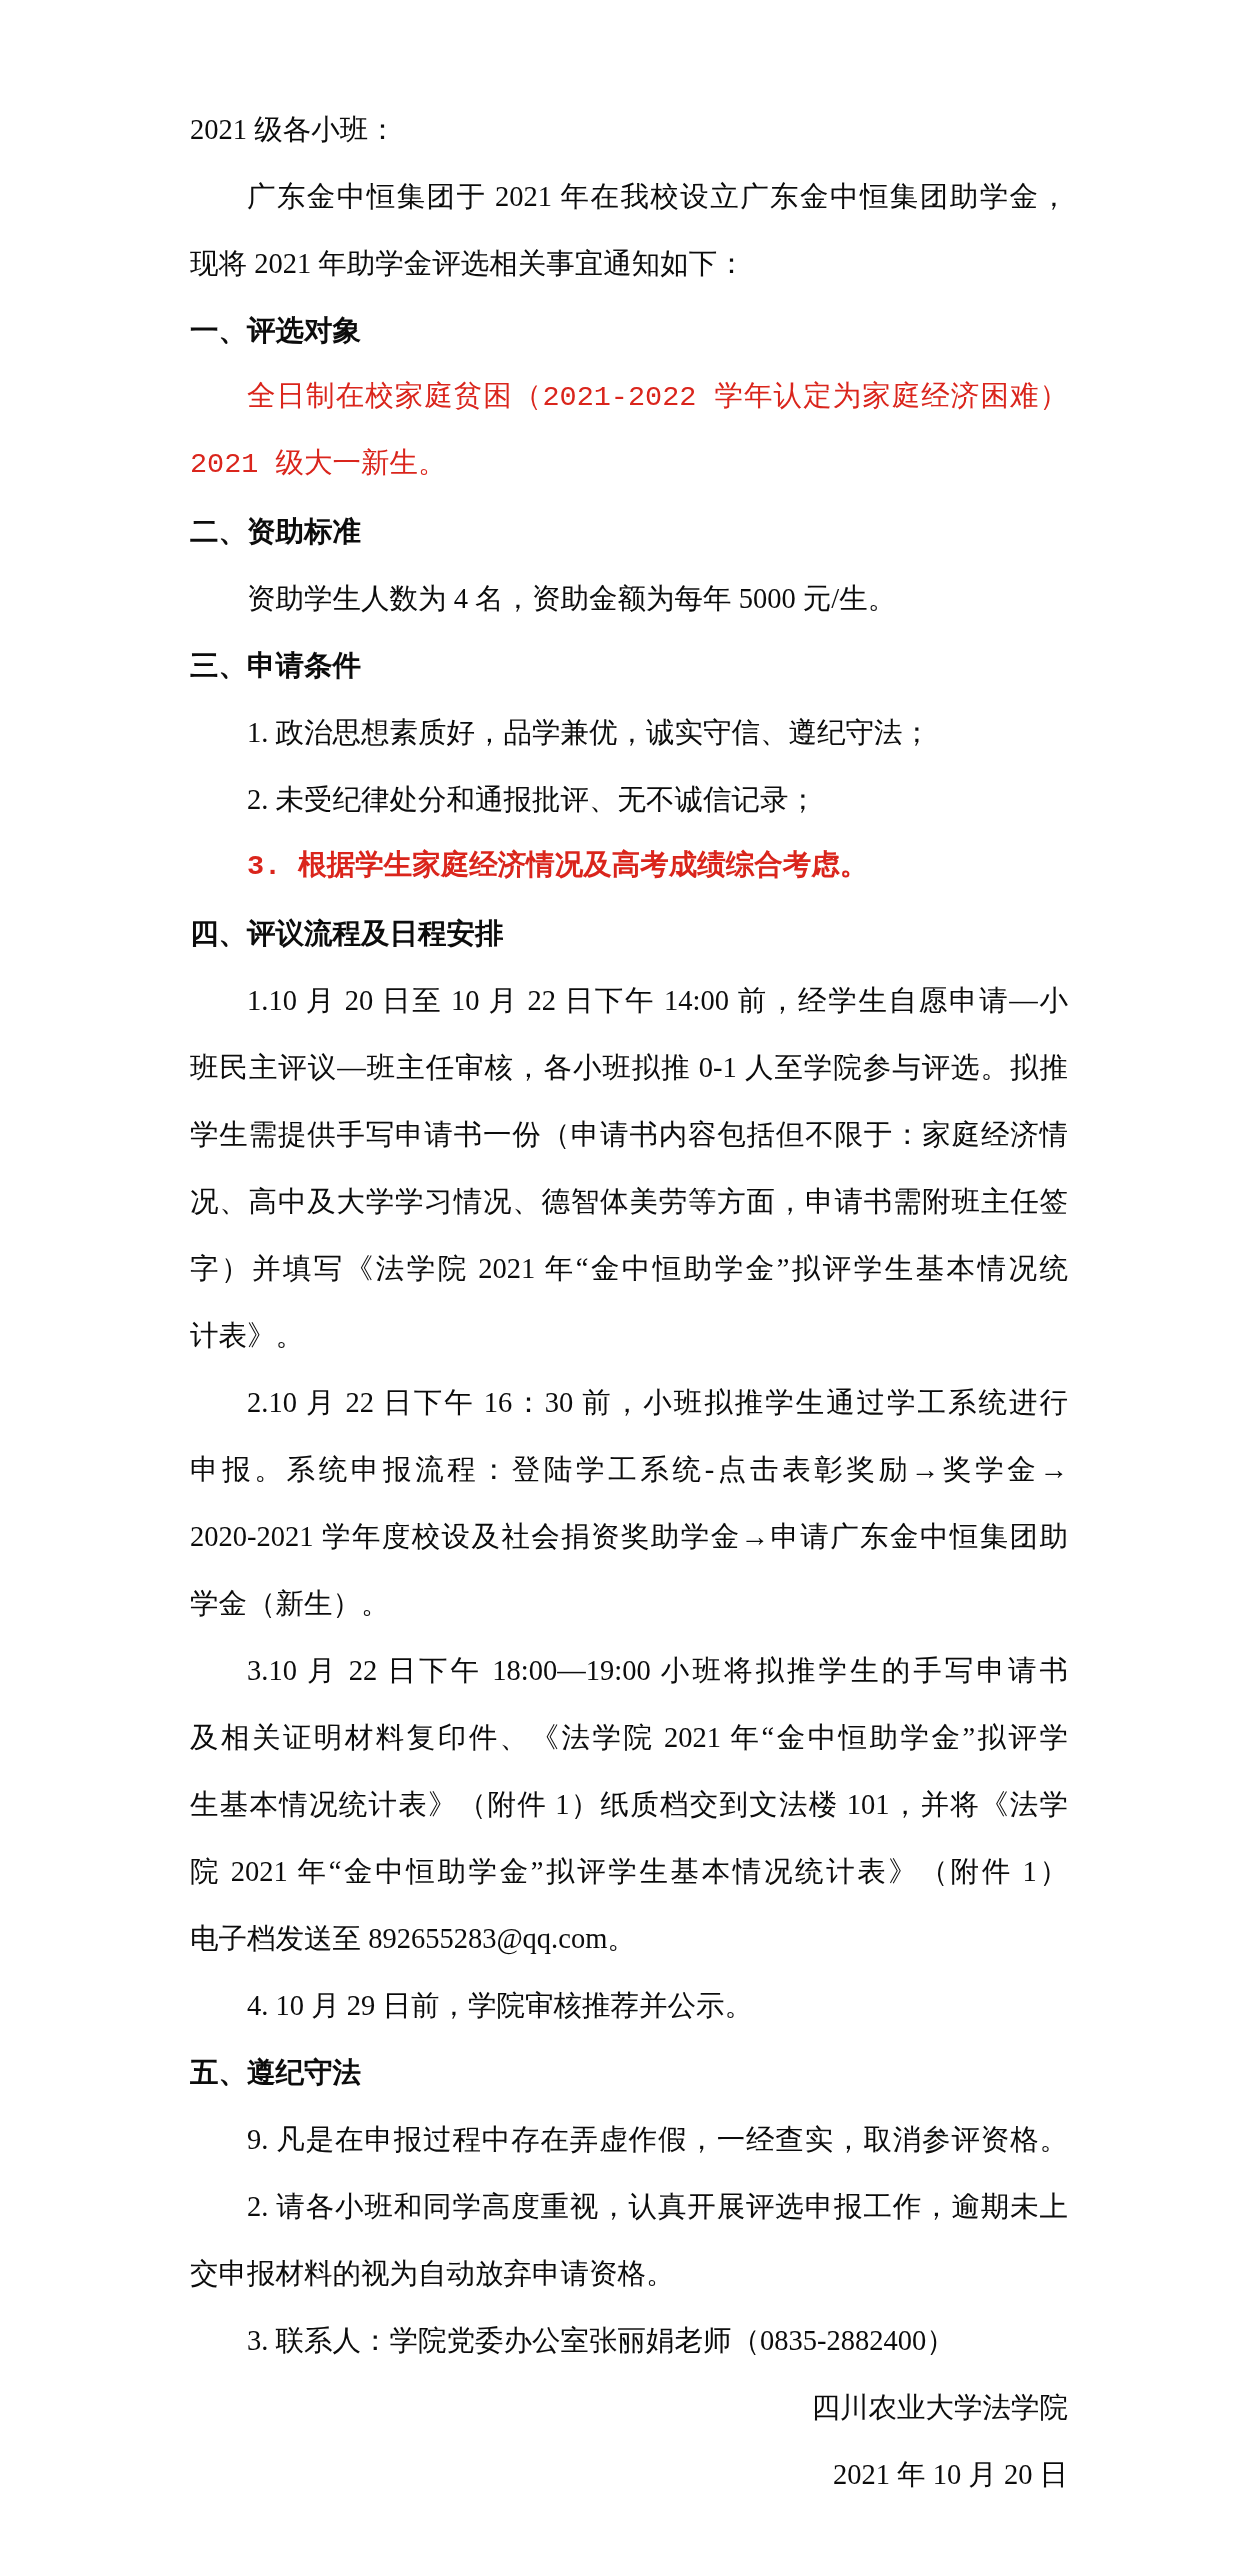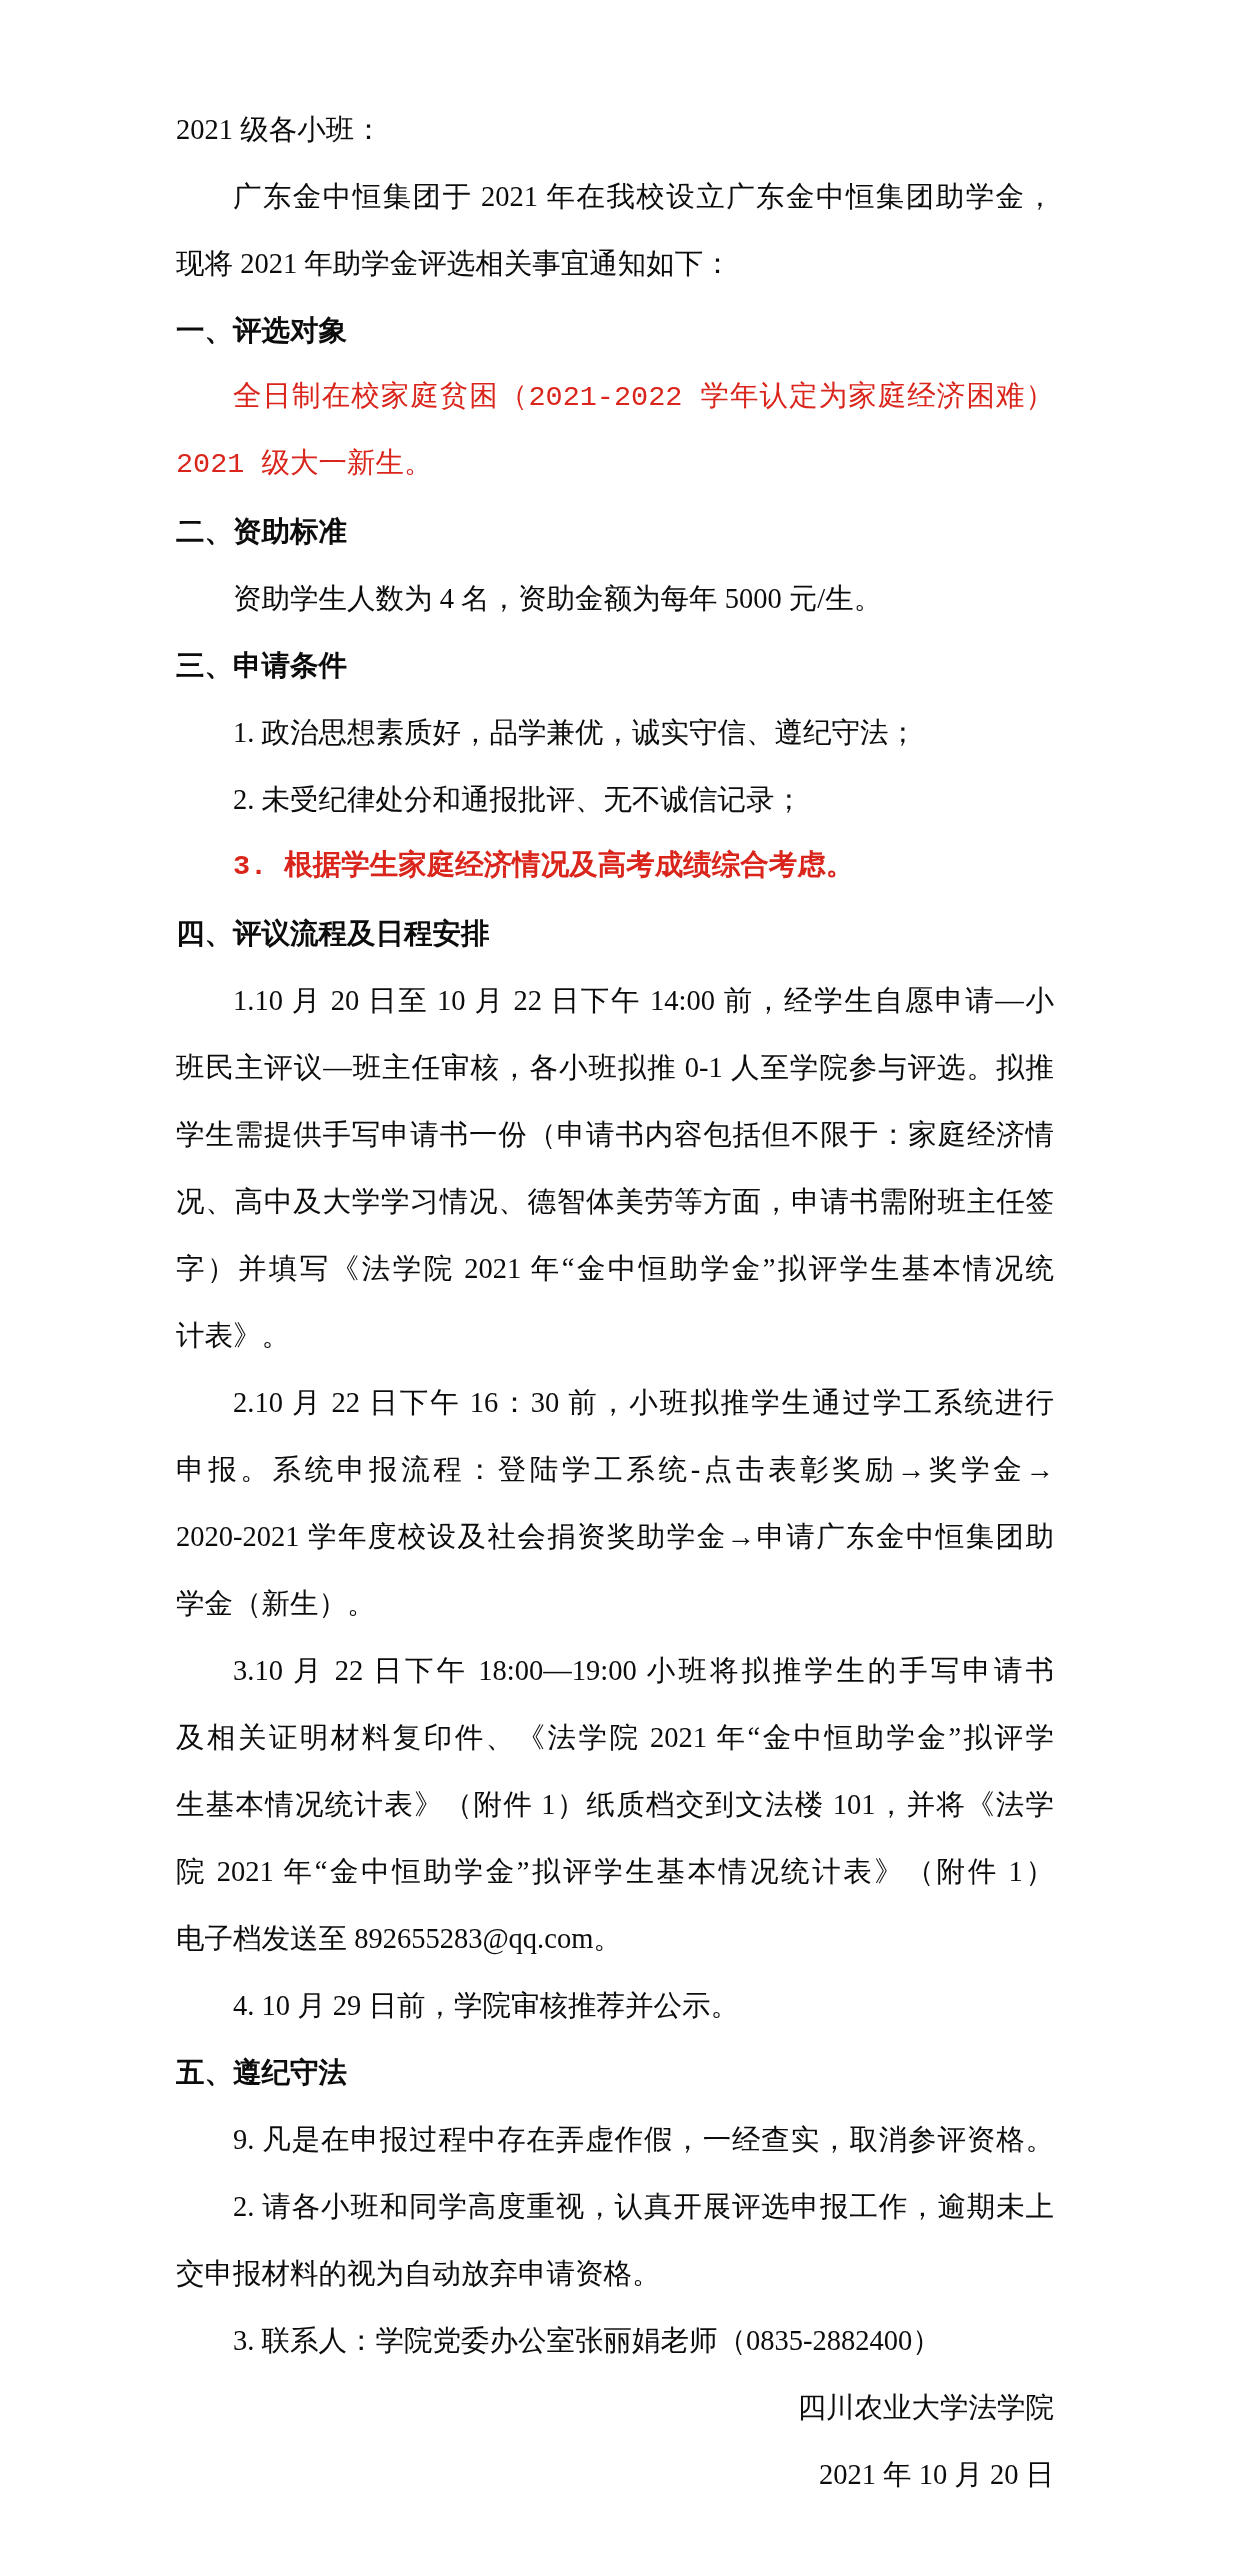--- a/index.html
+++ b/index.html
@@ -5,21 +5,21 @@
   html, body { margin: 0; padding: 0; }
   body {
     width: 1258px;
     height: 2576px;
     background: #ffffff;
     position: relative;
     font-family: "Liberation Serif", "DejaVu Serif", serif;
   }
   .doc {
     position: absolute;
-    left: 176px;
+    left: 190px;
     top: 96px;
     width: 878px;
     color: #0c0c0c;
   }
   .ln {
     height: 67px;
     line-height: 67px;
     font-size: 28.5px;
     white-space: nowrap;
     overflow: visible;

